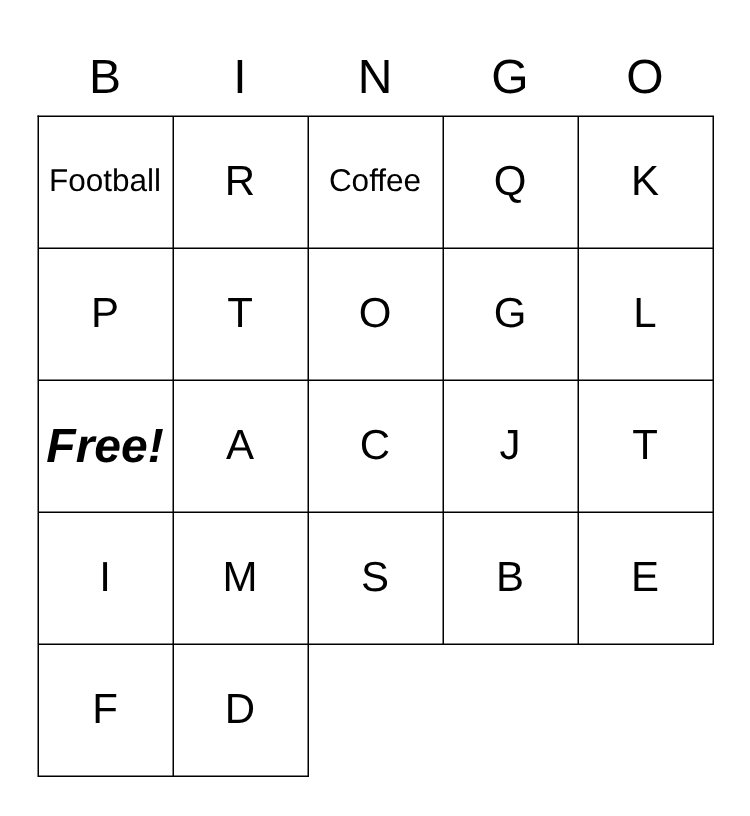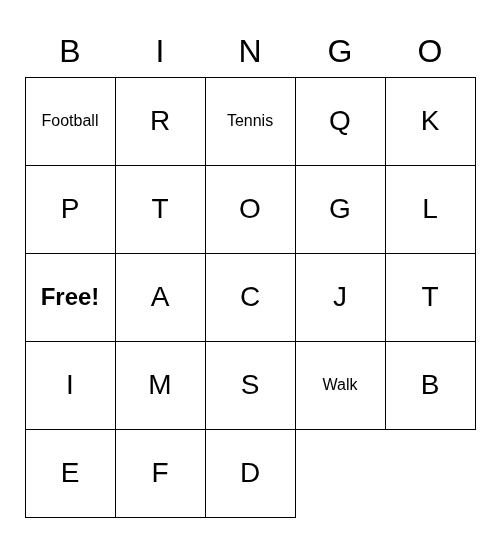--- a/index.html
+++ b/index.html
@@ -55,57 +55,57 @@
       border-bottom: 1px solid #000;
       display: flex;
       align-items: center;
       justify-content: center;
       font-size: 28px;
       text-align: center;
       padding: 4px;
     }
 
     .bingo-cell.small-text {
-      font-size: 16px;
+      font-size: 21px;
     }
 
     .bingo-cell.free {
-      font-size: 24px;
+      font-size: 32px;
       font-weight: bold;
+      font-style: italic;
     }
   </style>
 </head>
 <body>
 
 <div class="bingo-container">
   <div class="bingo-header">
   <div class="header-cell">B</div>
       <div class="header-cell">I</div>
       <div class="header-cell">N</div>
       <div class="header-cell">G</div>
       <div class="header-cell">O</div>
     </div>
   <div class="bingo-grid">
   <div class="bingo-cell small-text">Football</div>
       <div class="bingo-cell">R</div>
-      <div class="bingo-cell small-text">Tennis</div>
+      <div class="bingo-cell small-text">Coffee</div>
       <div class="bingo-cell">Q</div>
       <div class="bingo-cell">K</div>
       <div class="bingo-cell">P</div>
       <div class="bingo-cell">T</div>
       <div class="bingo-cell">O</div>
       <div class="bingo-cell">G</div>
       <div class="bingo-cell">L</div>
       <div class="bingo-cell free">Free!</div>
       <div class="bingo-cell">A</div>
       <div class="bingo-cell">C</div>
       <div class="bingo-cell">J</div>
       <div class="bingo-cell">T</div>
       <div class="bingo-cell">I</div>
       <div class="bingo-cell">M</div>
       <div class="bingo-cell">S</div>
-      <div class="bingo-cell small-text">Walk</div>
       <div class="bingo-cell">B</div>
       <div class="bingo-cell">E</div>
       <div class="bingo-cell">F</div>
       <div class="bingo-cell">D</div>
     </div>
 </div>
 
 </body></html>

